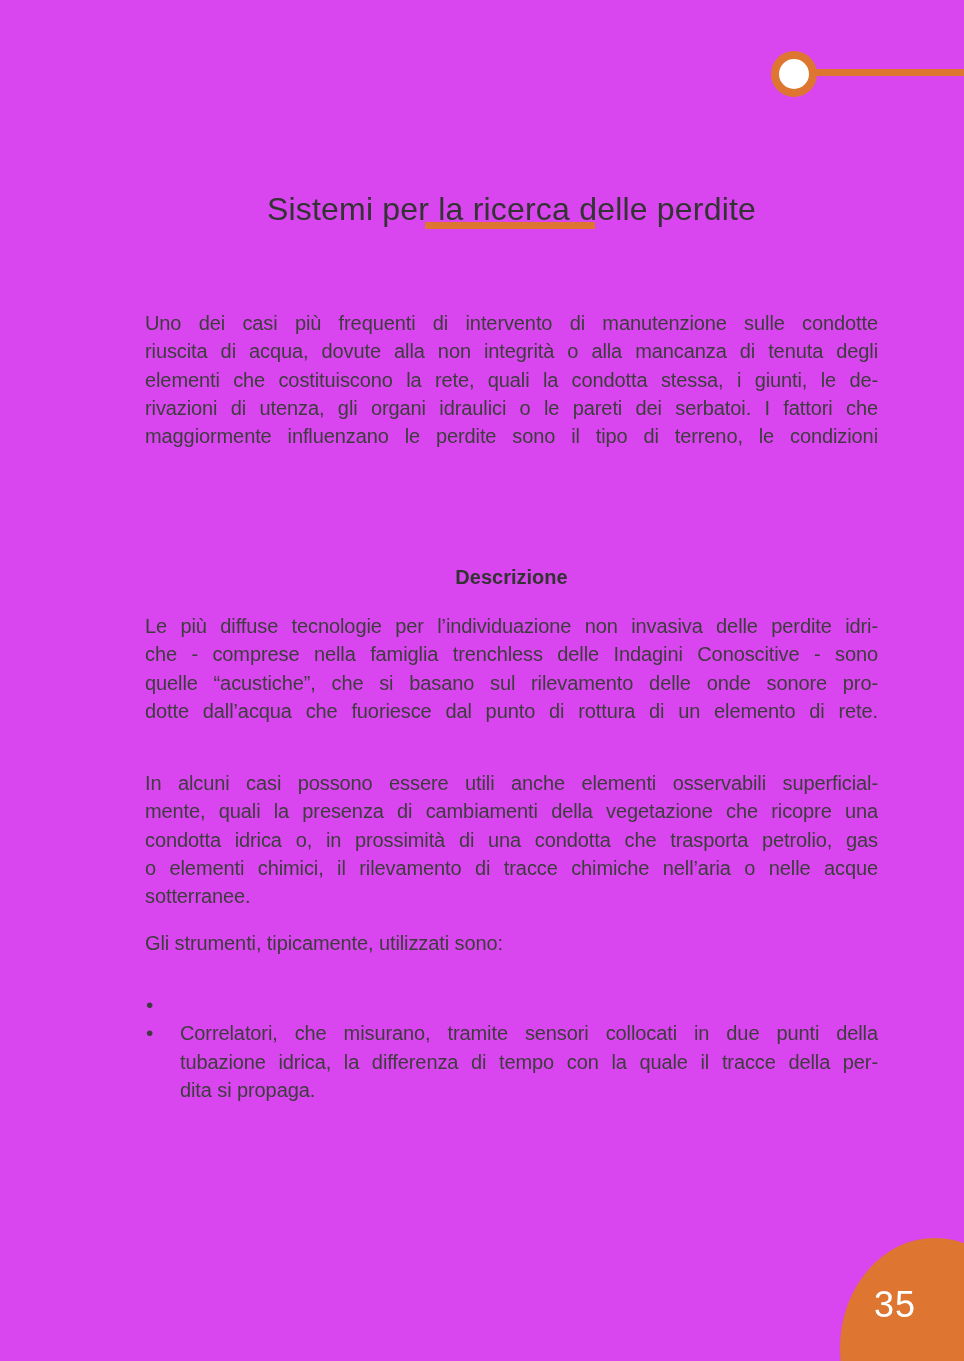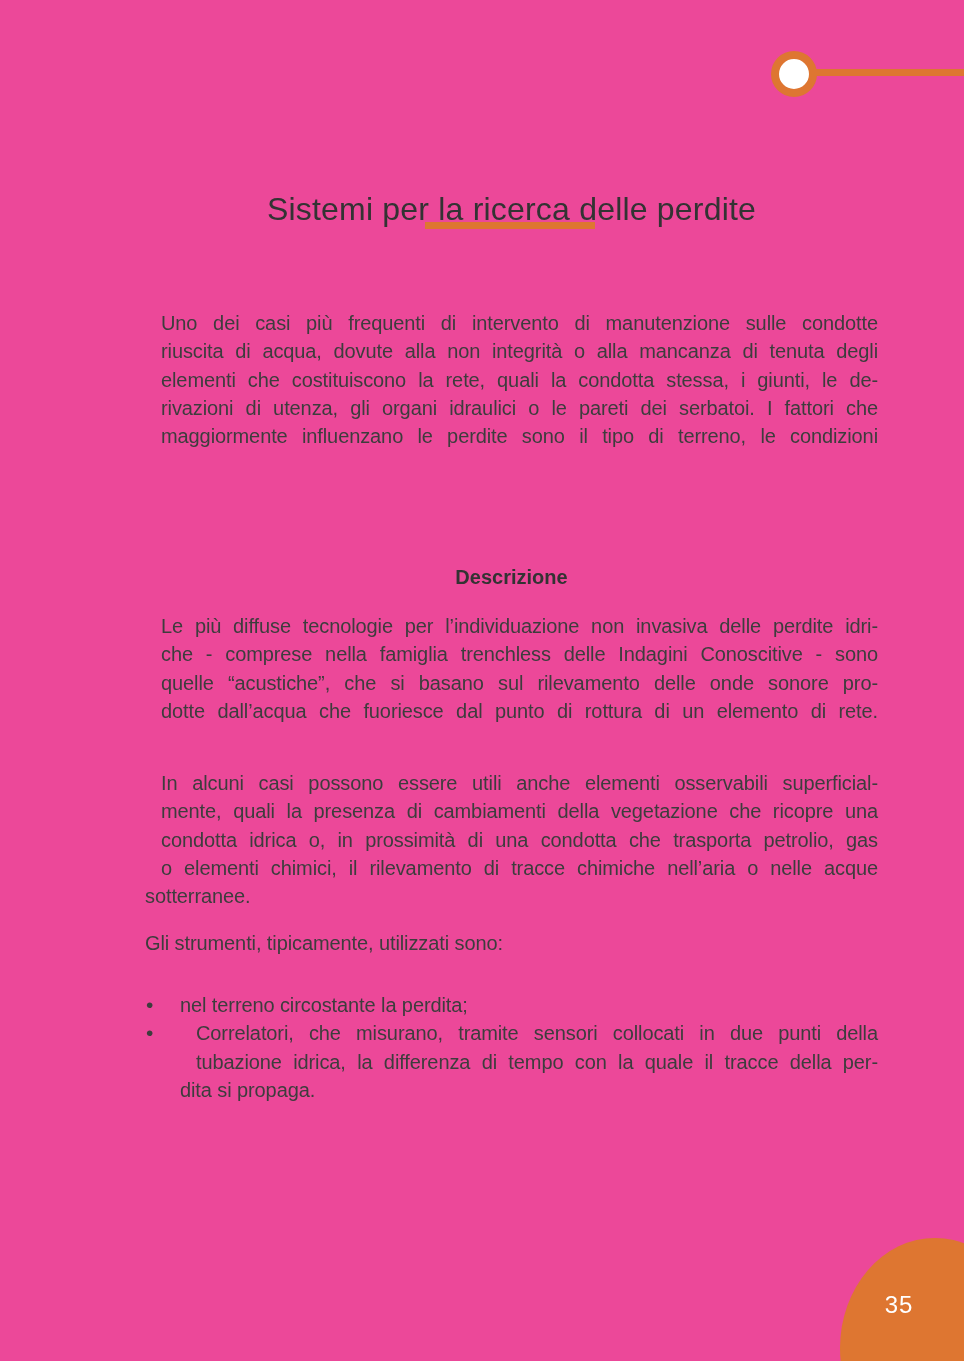--- a/index.html
+++ b/index.html
@@ -1,21 +1,21 @@
 <!DOCTYPE html>
 <html lang="it" style="--accent: #de7631; --text: #3d3d3d;"><head>
 <meta charset="utf-8">
 <style>
   html, body { margin: 0; padding: 0; background: #e8e8e8; }
   .page {
     position: relative;
     width: 964px;
     height: 1361px;
     margin: 0 auto;
-    background: #ec4899;
+    background: #d946ef;
     overflow: hidden;
     font-family: "Liberation Sans", sans-serif;
     color: var(--text, #3d3d3d);
   }
   
   .deco-ring {
     position: absolute;
     left: 771px; top: 51px;
     width: 46px; height: 46px;
     box-sizing: border-box;
@@ -50,21 +50,21 @@
   
   .para {
     position: absolute;
     left: 145px;
     width: 733px;
     font-size: 20px;
     line-height: 28.3px;
     letter-spacing: -0.1px;
     color: var(--text, #3d3d3d);
   }
-  .jline { text-align: justify; text-align-last: justify; margin-left: 16px; }
+  .jline { text-align: justify; text-align-last: justify; }
   .lline { text-align: left; }
   .p1 { top: 309px; }
   .section-heading {
     position: absolute;
     left: 145px; top: 545px;
     width: 733px;
     text-align: center;
     font-size: 20px;
     font-weight: 600;
     line-height: 30px;
@@ -88,22 +88,22 @@
     position: absolute;
     left: 840px; top: 1238px;
     width: 190px; height: 220px;
     background: var(--accent, #de7631);
     border-radius: 50%;
   }
   .page-num {
     position: absolute;
     left: 874px; top: 1290px;
     width: 50px;
-    text-align: center;
-    font-size: 24px;
+    text-align: left;
+    font-size: 36px;
     line-height: 30px;
     letter-spacing: 1px;
     color: #ffffff;
   }
 </style>
 </head>
 <body>
 
 <div class="page">
 
@@ -139,21 +139,20 @@
   </div>
 
   <div class="para tools">
     <div class="lline">Gli strumenti, tipicamente, utilizzati sono:</div>
   </div>
 
   <div class="para bullets">
     <div class="bullet">
       <span class="marker">•</span>
       <div class="btext">
-        <div class="lline">nel terreno circostante la perdita;</div>
       </div>
     </div>
     <div class="bullet">
       <span class="marker">•</span>
       <div class="btext">
         <div class="jline">Correlatori, che misurano, tramite sensori collocati in due punti della</div>
         <div class="jline">tubazione idrica, la differenza di tempo con la quale il tracce della per-</div>
         <div class="lline">dita si propaga.</div>
       </div>
     </div>

